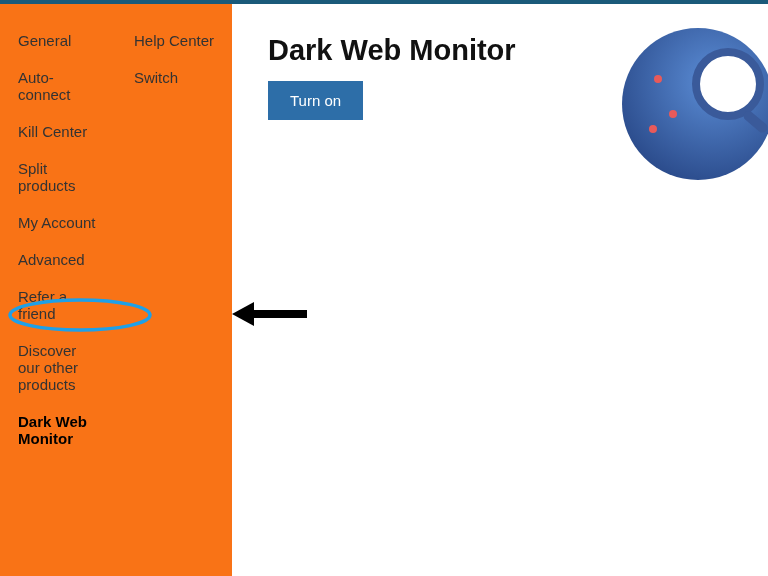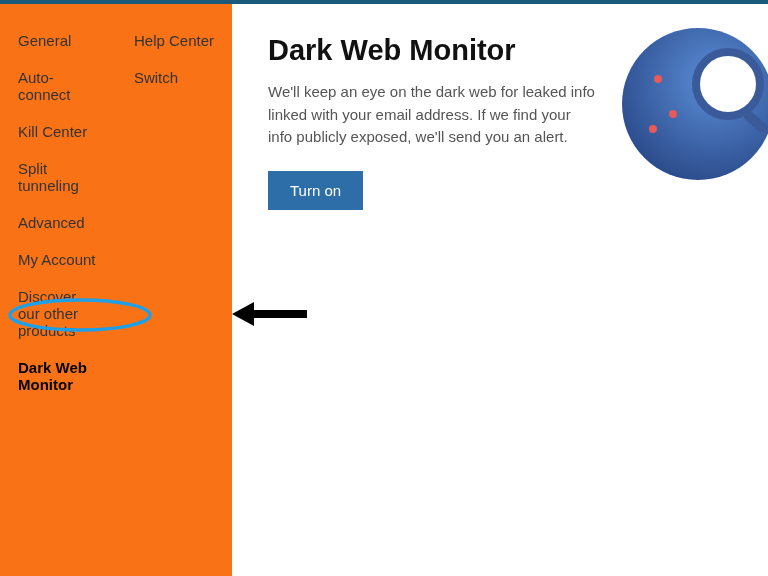--- a/index.html
+++ b/index.html
@@ -93,38 +93,38 @@
 </head>
 <body>
 
 <div class="top-bar"></div>
 <div class="container">
   <div class="sidebar">
     <div class="sidebar-main">
       <div class="sidebar-item"><span>General</span></div>
       <div class="sidebar-item"><span>Auto-connect</span></div>
       <div class="sidebar-item"><span>Kill Center</span></div>
-      <div class="sidebar-item"><span>Split tunneling</span></div>
+      <div class="sidebar-item"><span>Split products</span></div>
+      <div class="sidebar-item"><span>My Account</span></div>
       <div class="sidebar-item"><span>Advanced</span></div>
-      <div class="sidebar-item"><span>My Account</span></div>
+      <div class="sidebar-item"><span>Refer a friend</span></div>
       <div class="sidebar-item"><span>Discover our other products</span></div>
       <div class="sidebar-item active"><span>Dark Web Monitor</span></div>
     </div>
     <svg class="highlight-circle" viewBox="0 0 150 36">
       <ellipse cx="75" cy="18" rx="70" ry="15" fill="none" stroke="#1ea0e8" stroke-width="3.5"></ellipse>
     </svg>
     <div class="sidebar-bottom">
       <div class="sidebar-item"><span>Help Center</span></div>
       <div class="sidebar-item"><span>Switch</span></div>
     </div>
   </div>
 
   <div class="main">
     <h1 class="title">Dark Web Monitor</h1>
-    <p class="description">We'll keep an eye on the dark web for leaked info linked with your email address. If we find your info publicly exposed, we'll send you an alert.</p>
     <button class="turn-on-btn">Turn on</button>
 
     <svg class="illustration" viewBox="0 0 160 160">
       <defs>
         <radialGradient id="circGrad" cx="60%" cy="35%" r="70%">
           <stop offset="0%" stop-color="#5b8dd6"></stop>
           <stop offset="100%" stop-color="#2a4a8a"></stop>
         </radialGradient>
       </defs>
       <circle cx="80" cy="80" r="76" fill="url(#circGrad)"></circle>

